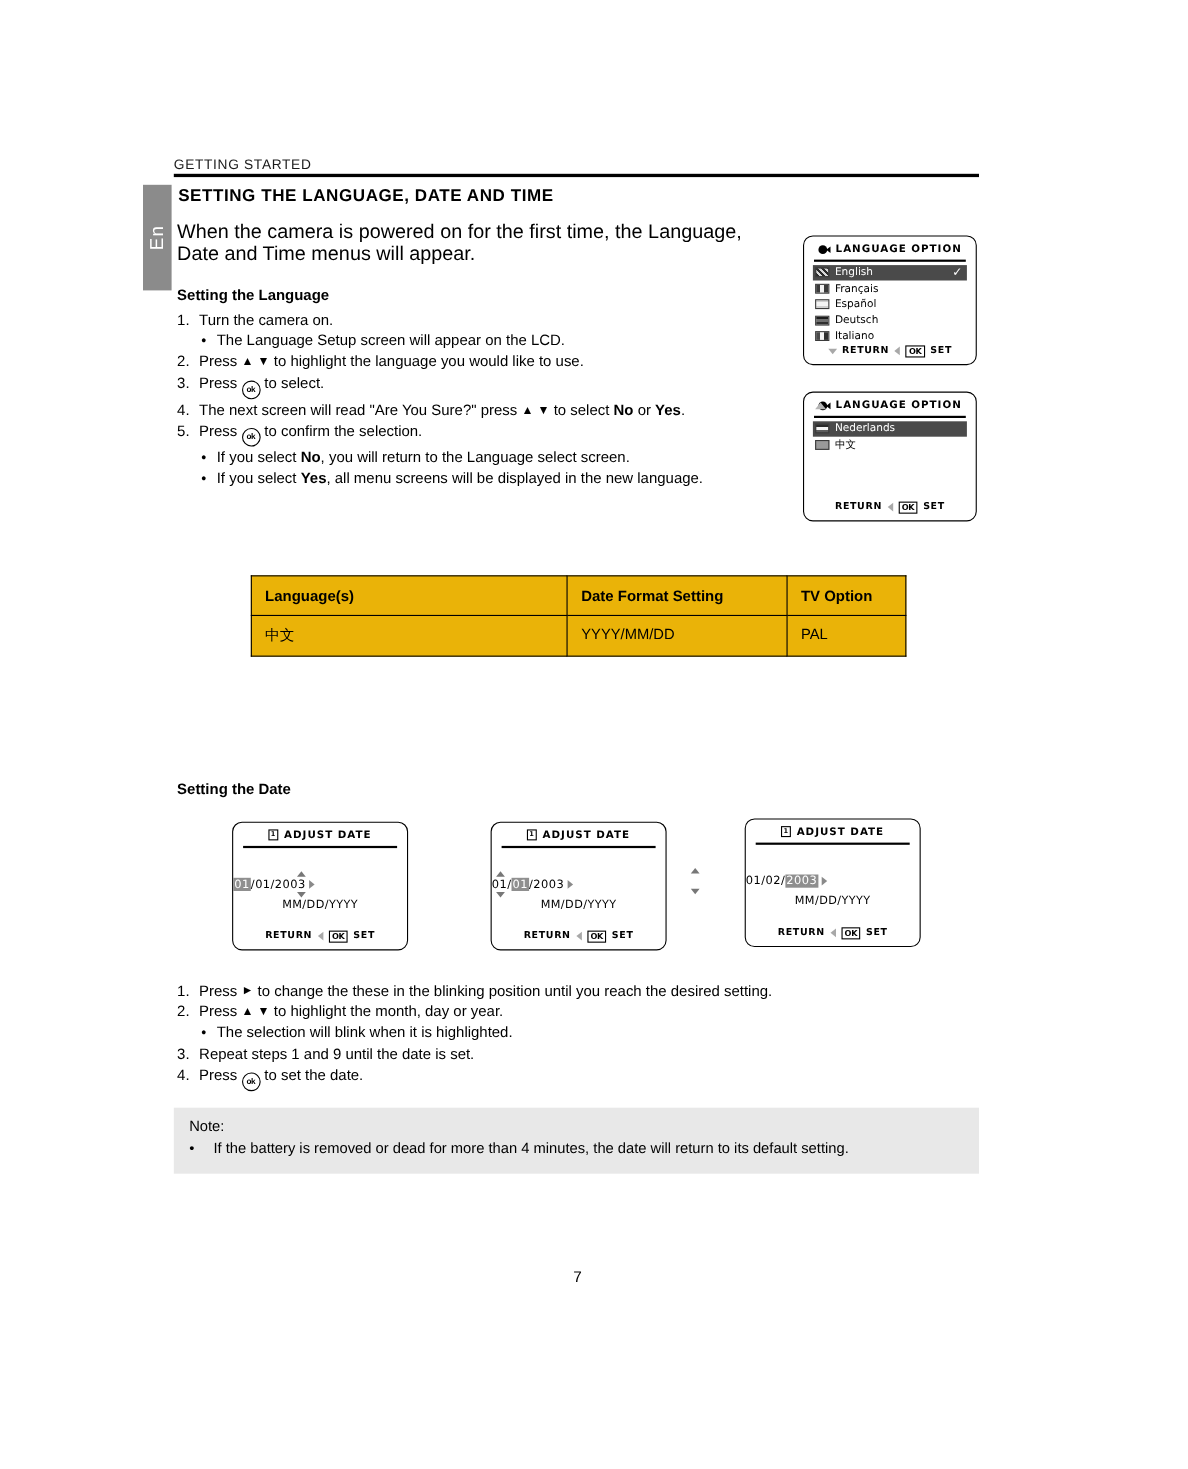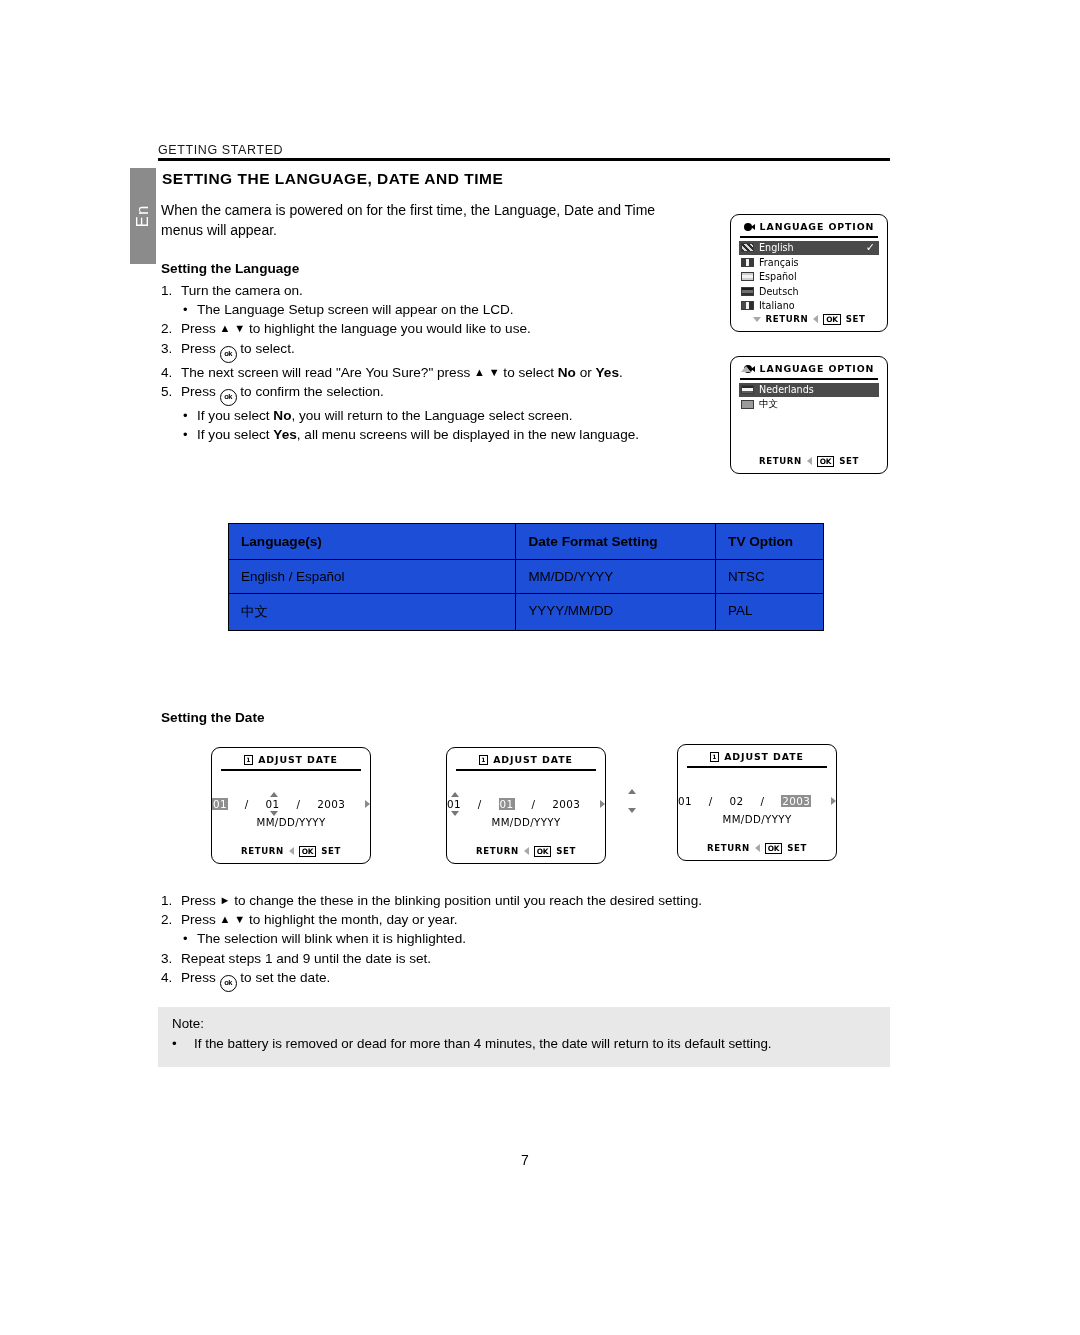--- a/index.html
+++ b/index.html
@@ -28,21 +28,21 @@
     color:#fff;font-size:17px;letter-spacing:1px;white-space:nowrap;
   }
   .title{
     position:absolute;left:162px;top:170px;
     font-size:15.5px;font-weight:bold;letter-spacing:.5px;
   }
 
   
   .intro{
     position:absolute;left:161px;top:201px;width:540px;
-    font-size:14px;line-height:19.5px;
+    font-size:18px;line-height:19.5px;
   }
   .sub-head{
     position:absolute;font-size:13.6px;font-weight:bold;
   }
   #sh-lang{left:161px;top:261px;}
   #sh-date{left:161px;top:710px;}
 
   .steps{position:absolute;left:161px;width:560px;font-size:13.6px;line-height:19.2px;}
   #steps-lang{top:281px;}
   #steps-date{top:891px;width:680px;}
@@ -66,39 +66,39 @@
   .ok-glyph{
     display:inline-block;width:15px;height:15px;border-radius:50%;
     border:1.6px solid #000;font-size:7.5px;font-weight:bold;
     line-height:13px;text-align:center;vertical-align:-3px;letter-spacing:-.5px;
   }
   b.em{font-weight:bold;}
 
   
   .lang-table{
     position:absolute;left:228px;top:523px;width:596px;
-    border-collapse:collapse;background:#1d4ed8;font-size:13.4px;
+    border-collapse:collapse;background:#eab308;font-size:13.4px;
   }
   .lang-table th,.lang-table td{
     border:1.4px solid #000;text-align:left;vertical-align:top;
     padding:9px 10px 9px 12px;
   }
   .lang-table th{font-weight:bold;font-size:13.6px;padding-top:10px;padding-bottom:10px;}
   .lang-table col.c1{width:288px;}
   .lang-table col.c2{width:200px;}
   .lang-table col.c3{width:108px;}
   .lang-table td.tall{height:38px;}
 
   
   .lcd{
     position:absolute;border:1.6px solid #000;border-radius:9px;background:#fff;
     box-sizing:border-box;font-family:"DejaVu Sans", sans-serif;
   }
   .lcd-title{
-    display:flex;align-items:center;justify-content:center;gap:5px;
+    display:flex;justify-content:center;gap:5px;
     font-size:9.4px;font-weight:bold;letter-spacing:.9px;padding-top:6px;
   }
   .lcd-rule{height:1.6px;background:#000;margin:4px 9px 0 9px;}
   .menu-icon{display:inline-flex;align-items:center;}
   .menu-icon .circ{width:8px;height:8px;border-radius:50%;background:#000;display:inline-block;}
   .menu-icon .arr{
     width:0;height:0;border-top:3px solid transparent;border-bottom:3px solid transparent;
     border-right:4px solid #000;display:inline-block;margin-left:-1px;
   }
   .lang-rows{margin:3px 8px 0 8px;}
@@ -131,21 +131,21 @@
   .date-body{position:absolute;left:0;right:0;top:44px;text-align:center;}
   .t-up-sm{
     width:0;height:0;margin:0 auto;
     border-left:4px solid transparent;border-right:4px solid transparent;border-bottom:5px solid #777;
   }
   .t-dn-sm{
     width:0;height:0;margin:0 auto;
     border-left:4px solid transparent;border-right:4px solid transparent;border-top:5px solid #777;
   }
   .date-line{
-    display:flex;align-items:center;justify-content:space-between;
+    display:flex;align-items:center;justify-content:flex-start;
     font-size:10.4px;letter-spacing:.4px;height:14px;
   }
   .date-line .hl{background:#8f8f8f;color:#fff;padding:0 1px;}
   .date-line .arr-r{
     width:0;height:0;border-top:4px solid transparent;border-bottom:4px solid transparent;
     border-left:5px solid #8a8a8a;margin-left:3px;
   }
   .date-fmt{font-size:10.2px;letter-spacing:.4px;margin-top:1px;}
 
   
@@ -321,25 +321,20 @@
       </colgroup>
     <thead>
       <tr>
         <th>Language(s)</th>
         <th>Date Format Setting</th>
         <th>TV Option</th>
       </tr>
     </thead>
     <tbody>
       <tr>
-        <td>English / Español</td>
-        <td>MM/DD/YYYY</td>
-        <td>NTSC</td>
-      </tr>
-      <tr>
         <td>中文</td>
         <td>YYYY/MM/DD</td>
         <td>PAL</td>
       </tr>
     </tbody>
   </table>
 
   <div class="sub-head" id="sh-date">Setting the Date</div>
 
   <div class="lcd" style="left:211px;top:747px;width:160px;height:117px;">

